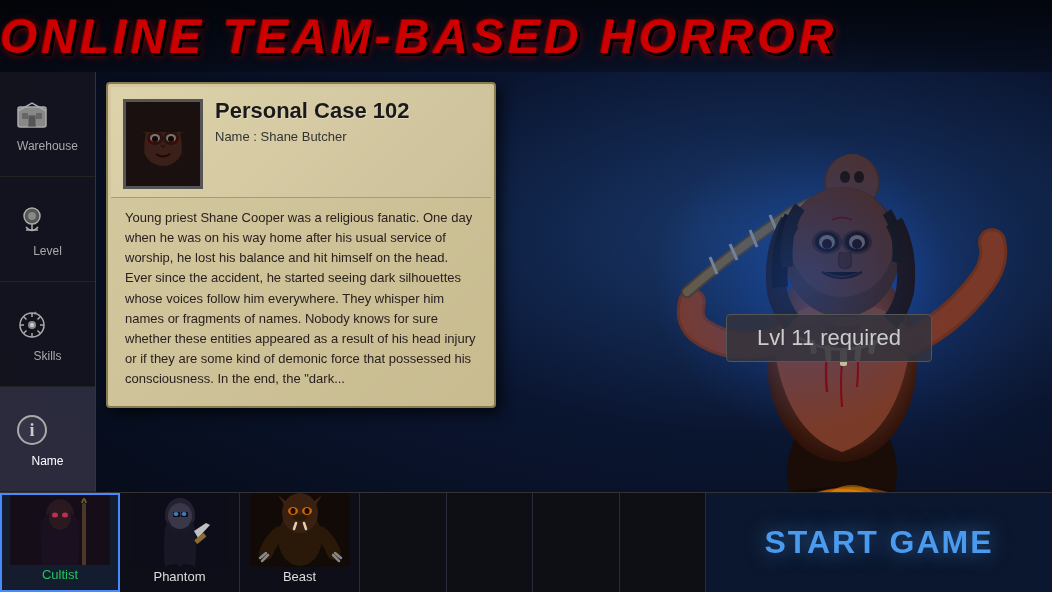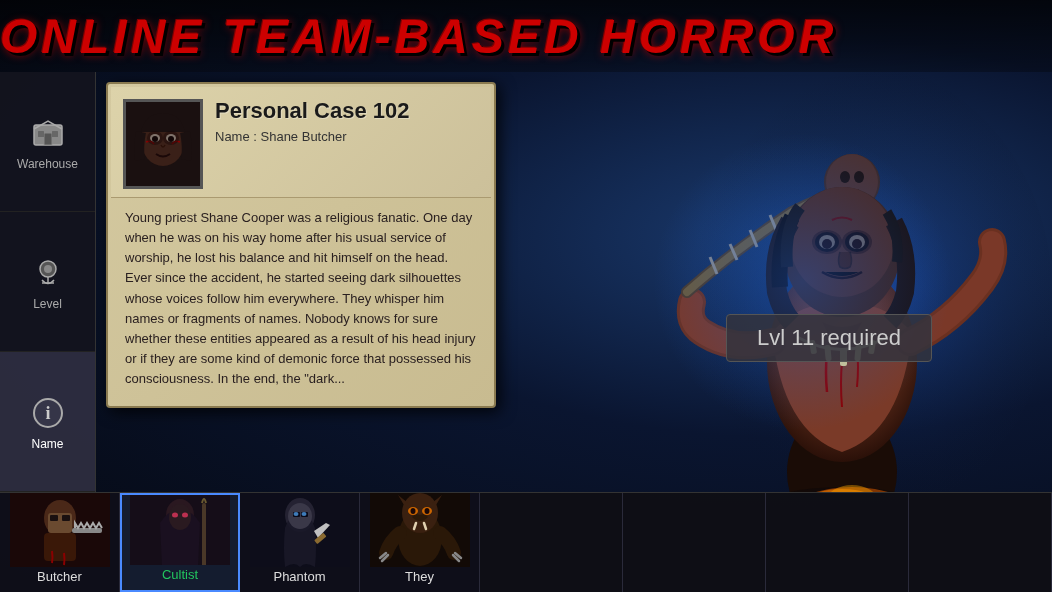--- a/index.html
+++ b/index.html
@@ -51,21 +51,20 @@
       bottom: 100px;
       background: rgba(20,20,30,0.9);
       border-right: 1px solid #333;
       z-index: 10;
       display: flex;
       flex-direction: column;
     }
     .sidebar-item {
       display: flex;
       flex-direction: column;
-      align-items: center;
       justify-content: center;
       padding: 12px 12px;
       cursor: pointer;
       border-bottom: 1px solid #222;
       flex: 1;
       color: #aaa;
     }
     .sidebar-item.active {
       background: rgba(50,50,70,0.8);
       color: #fff;
@@ -297,20 +296,39 @@
         <circle cx="18" cy="14" r="8" stroke="#aaa" stroke-width="1.5" fill="#555"></circle>
         <circle cx="18" cy="14" r="4" fill="#888"></circle>
         <path d="M12 25 Q18 32 24 25" stroke="#aaa" stroke-width="1.5" fill="none"></path>
         <line x1="18" y1="22" x2="18" y2="28" stroke="#aaa" stroke-width="1.5"></line>
         <line x1="12" y1="28" x2="24" y2="28" stroke="#aaa" stroke-width="1.5"></line>
       </svg>
     </div>
     <span class="sidebar-label">Level</span>
   </div>
 
+  <div class="sidebar-item">
+    <div class="sidebar-icon">
+      <svg width="36" height="36" viewBox="0 0 36 36" fill="none">
+        <circle cx="18" cy="18" r="12" stroke="#aaa" stroke-width="1.5" fill="none"></circle>
+        <circle cx="18" cy="18" r="4" fill="#888"></circle>
+        <line x1="18" y1="6" x2="18" y2="10" stroke="#aaa" stroke-width="1.5"></line>
+        <line x1="18" y1="26" x2="18" y2="30" stroke="#aaa" stroke-width="1.5"></line>
+        <line x1="6" y1="18" x2="10" y2="18" stroke="#aaa" stroke-width="1.5"></line>
+        <line x1="26" y1="18" x2="30" y2="18" stroke="#aaa" stroke-width="1.5"></line>
+        <line x1="9.5" y1="9.5" x2="12.5" y2="12.5" stroke="#aaa" stroke-width="1.5"></line>
+        <line x1="23.5" y1="23.5" x2="26.5" y2="26.5" stroke="#aaa" stroke-width="1.5"></line>
+        <line x1="26.5" y1="9.5" x2="23.5" y2="12.5" stroke="#aaa" stroke-width="1.5"></line>
+        <line x1="9.5" y1="26.5" x2="12.5" y2="23.5" stroke="#aaa" stroke-width="1.5"></line>
+        <circle cx="18" cy="18" r="2" fill="#ccc"></circle>
+        <path d="M20 8 L22 4 L20 6 L23 5 Z" fill="#aaa"></path>
+      </svg>
+    </div>
+    <span class="sidebar-label">Skills</span>
+  </div>
 
   <div class="sidebar-item active">
     <div class="sidebar-icon">
       <svg width="36" height="36" viewBox="0 0 36 36" fill="none">
         <circle cx="18" cy="18" r="14" stroke="#aaa" stroke-width="2" fill="rgba(60,60,80,0.6)"></circle>
         <text x="18" y="24" text-anchor="middle" font-size="18" font-weight="bold" fill="#ccc" font-family="serif">i</text>
       </svg>
     </div>
     <span class="sidebar-label">Name</span>
   </div>
@@ -457,41 +475,20 @@
   </div>
 
   <div class="lvl-badge">
     <span>Lvl 11 required</span>
   </div>
 
 </div>
 
 <div class="char-bar">
 
-  <div class="char-item">
-    <div class="char-thumbnail">
-      <svg width="100" height="74" viewBox="0 0 100 74">
-        <rect width="100" height="74" fill="#1a0808"></rect>
-
-        <ellipse cx="50" cy="25" rx="16" ry="18" fill="#4a2818"></ellipse>
-        <rect x="34" y="40" width="32" height="28" rx="4" fill="#3a1808"></rect>
-
-        <rect x="38" y="20" width="24" height="20" rx="3" fill="#6a4a30"></rect>
-        <rect x="40" y="22" width="8" height="6" rx="1" fill="#1a1010"></rect>
-        <rect x="52" y="22" width="8" height="6" rx="1" fill="#1a1010"></rect>
-
-        <rect x="62" y="35" width="30" height="5" rx="2" fill="#888"></rect>
-        <path d="M65 35 L65 30 L68 35 L71 30 L74 35 L77 30 L80 35 L83 30 L86 35 L89 30 L92 35" stroke="#aaa" stroke-width="2" fill="none"></path>
-
-        <path d="M42 58 Q43 65 42 70" stroke="#8b0000" stroke-width="2" fill="none"></path>
-        <path d="M54 60 Q55 67 54 72" stroke="#8b0000" stroke-width="2" fill="none"></path>
-      </svg>
-    </div>
-    <span class="char-label">Butcher</span>
-  </div>
 
   <div class="char-item selected">
     <div class="char-thumbnail">
       <svg width="100" height="74" viewBox="0 0 100 74">
         <rect width="100" height="74" fill="#150d18"></rect>
 
         <ellipse cx="50" cy="22" rx="14" ry="16" fill="#2a1820"></ellipse>
 
         <path d="M30 30 Q40 15 50 18 Q60 15 70 30 L68 74 L32 74 Z" fill="#1a1020"></path>
 
@@ -554,24 +551,27 @@
 
         <path d="M30 40 Q20 48 16 60" stroke="#2a1808" stroke-width="14" stroke-linecap="round" fill="none"></path>
         <path d="M70 40 Q80 48 84 60" stroke="#2a1808" stroke-width="14" stroke-linecap="round" fill="none"></path>
 
         <path d="M18 62 L12 68" stroke="#888" stroke-width="2.5" stroke-linecap="round"></path>
         <path d="M16 60 L10 65" stroke="#888" stroke-width="2.5" stroke-linecap="round"></path>
         <path d="M83 62 L89 68" stroke="#888" stroke-width="2.5" stroke-linecap="round"></path>
         <path d="M85 60 L91 65" stroke="#888" stroke-width="2.5" stroke-linecap="round"></path>
       </svg>
     </div>
-    <span class="char-label">They</span>
+    <span class="char-label">Beast</span>
   </div>
 
   <div class="char-slots-empty">
     <div class="char-slot-empty"></div>
     <div class="char-slot-empty"></div>
     <div class="char-slot-empty"></div>
     <div class="char-slot-empty"></div>
   </div>
 
+  <div class="start-game-btn">
+    <span class="start-game-text">START GAME</span>
+  </div>
 
 </div>
 
 </body></html>

